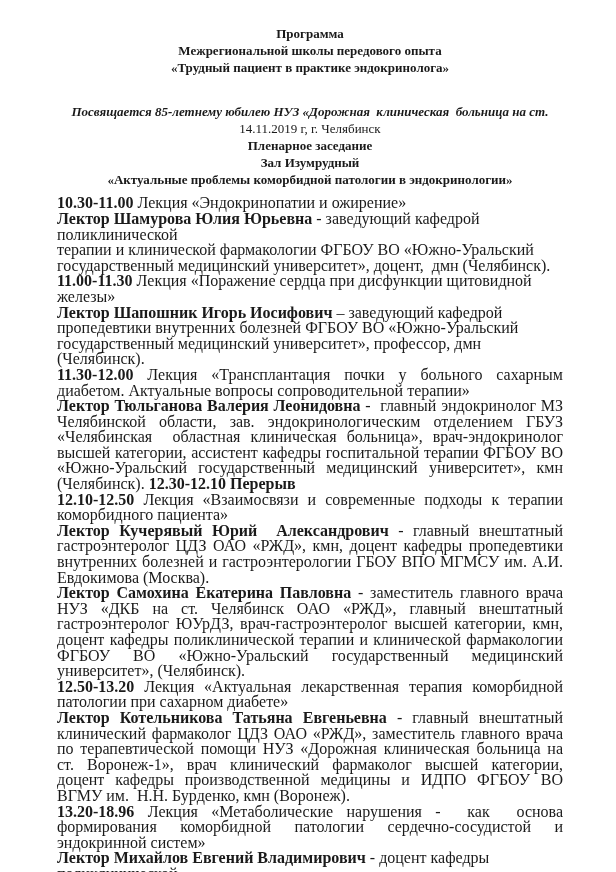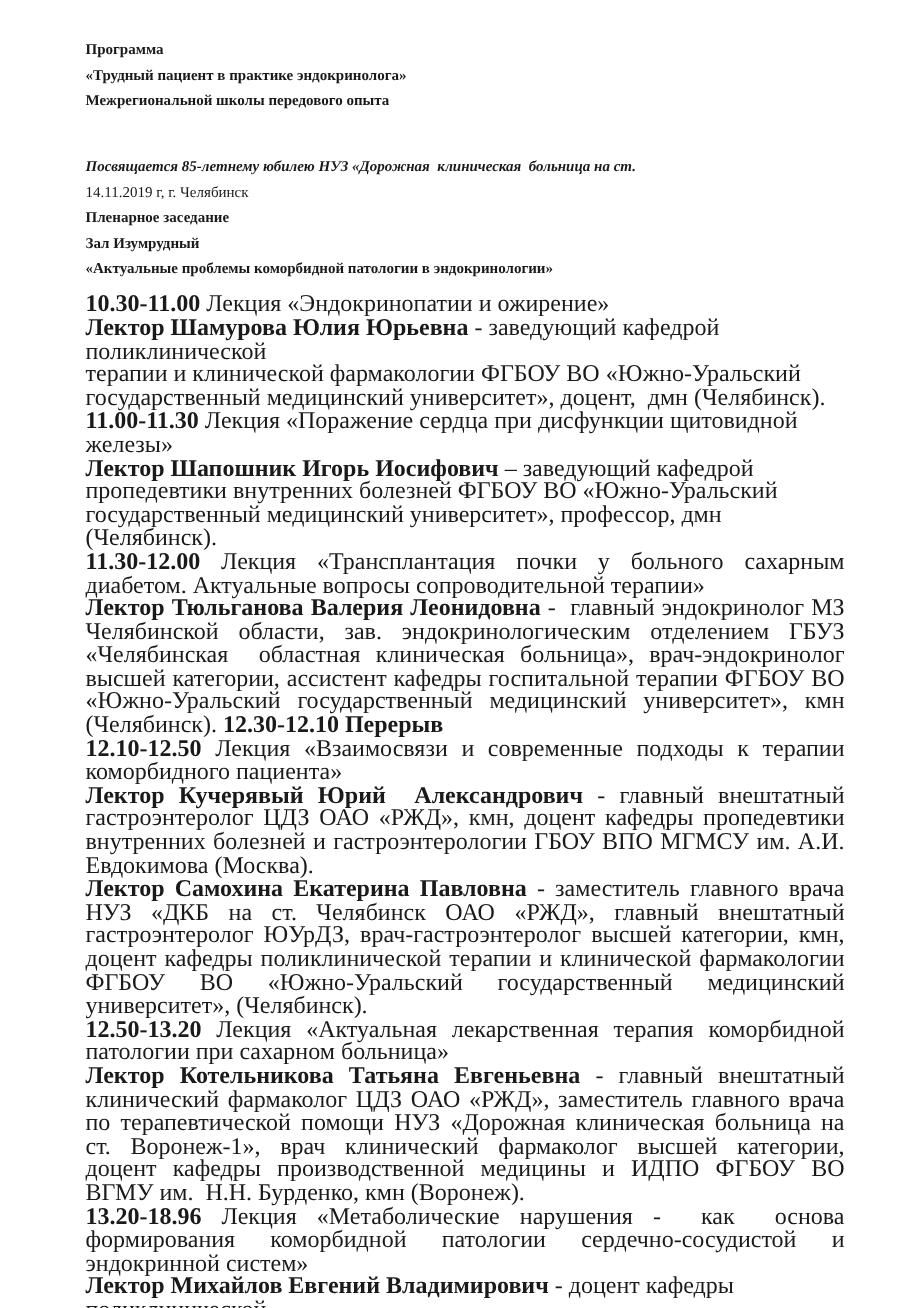--- a/index.html
+++ b/index.html
@@ -13,23 +13,23 @@
     height: 872px;
     background: #ffffff;
     overflow: hidden;
     font-family: "Liberation Serif", "DejaVu Serif", serif;
     color: #1a1a1a;
   }
   .content {
     padding: 26px 53px 0 57px;
   }
   .hline {
-    font-size: 10px;
+    font-size: 13px;
     line-height: 16.8px;
-    text-align: left;
+    text-align: center;
     white-space: pre-wrap;
   }
   .section {
   }
   .program {
     margin-top: 7px;
   }
   .para {
     margin: 0;
     font-size: 16px;
@@ -43,43 +43,43 @@
   .b { font-weight: bold; }
   .i { font-style: italic; margin-top: 28px; }
 </style>
 </head>
 <body>
 
 <div class="page">
   <div class="content">
     <div class="header" id="header">
         <div class="hline b">Программа</div>
+        <div class="hline b">Межрегиональной школы передового опыта</div>
         <div class="hline b">«Трудный пациент в практике эндокринолога»</div>
-        <div class="hline b">Межрегиональной школы передового опыта</div>
         <div class="hline b i">Посвящается 85-летнему юбилею НУЗ «Дорожная  клиническая  больница на ст.</div>
         <div class="hline">14.11.2019 г, г. Челябинск</div>
       </div>
     <div class="section" id="section">
         <div class="hline b">Пленарное заседание</div>
         <div class="hline b">Зал Изумрудный</div>
         <div class="hline b">«Актуальные проблемы коморбидной патологии в эндокринологии»</div>
       </div>
     <div class="program" id="program">
         <p class="para"><span class="b">10.30-11.00</span><span> Лекция «Эндокринопатии и ожирение»</span></p>
         <p class="para"><span class="b">Лектор Шамурова Юлия Юрьевна</span><span> - заведующий кафедрой поликлинической
 терапии и клинической фармакологии ФГБОУ ВО «Южно-Уральский
 государственный медицинский университет», доцент,  дмн (Челябинск).</span></p>
         <p class="para"><span class="b">11.00-11.30</span><span> Лекция «Поражение сердца при дисфункции щитовидной железы»</span></p>
         <p class="para"><span class="b">Лектор Шапошник Игорь Иосифович</span><span> – заведующий кафедрой пропедевтики внутренних болезней ФГБОУ ВО «Южно-Уральский государственный медицинский университет», профессор, дмн (Челябинск).</span></p>
         <p class="para justify"><span class="b">11.30-12.00</span><span> Лекция «Трансплантация почки у больного сахарным диабетом. Актуальные вопросы сопроводительной терапии»</span></p>
         <p class="para justify"><span class="b">Лектор Тюльганова Валерия Леонидовна</span><span> -  главный эндокринолог МЗ Челябинской области, зав. эндокринологическим отделением ГБУЗ «Челябинская  областная клиническая больница», врач-эндокринолог высшей категории, ассистент кафедры госпитальной терапии ФГБОУ ВО «Южно-Уральский государственный медицинский университет», кмн (Челябинск). </span><span class="b">12.30-12.10 Перерыв</span></p>
         <p class="para justify"><span class="b">12.10-12.50</span><span> Лекция «Взаимосвязи и современные подходы к терапии коморбидного пациента»</span></p>
         <p class="para justify"><span class="b">Лектор Кучерявый Юрий  Александрович</span><span> - главный внештатный гастроэнтеролог ЦДЗ ОАО «РЖД», кмн, доцент кафедры пропедевтики внутренних болезней и гастроэнтерологии ГБОУ ВПО МГМСУ им. А.И. Евдокимова (Москва).</span></p>
         <p class="para justify"><span class="b">Лектор Самохина Екатерина Павловна</span><span> - заместитель главного врача НУЗ «ДКБ на ст. Челябинск ОАО «РЖД», главный внештатный гастроэнтеролог ЮУрДЗ, врач-гастроэнтеролог высшей категории, кмн, доцент кафедры поликлинической терапии и клинической фармакологии ФГБОУ ВО «Южно-Уральский государственный медицинский университет», (Челябинск).</span></p>
-        <p class="para justify"><span class="b">12.50-13.20</span><span> Лекция «Актуальная лекарственная терапия коморбидной патологии при сахарном больница»</span></p>
+        <p class="para justify"><span class="b">12.50-13.20</span><span> Лекция «Актуальная лекарственная терапия коморбидной патологии при сахарном диабете»</span></p>
         <p class="para justify"><span class="b">Лектор Котельникова Татьяна Евгеньевна</span><span> - главный внештатный клинический фармаколог ЦДЗ ОАО «РЖД», заместитель главного врача по терапевтической помощи НУЗ «Дорожная клиническая больница на ст. Воронеж-1», врач клинический фармаколог высшей категории,   доцент кафедры производственной медицины и ИДПО ФГБОУ ВО ВГМУ им.  Н.Н. Бурденко, кмн (Воронеж).</span></p>
         <p class="para justify"><span class="b">13.20-18.96</span><span> Лекция «Метаболические нарушения -  как  основа формирования коморбидной патологии сердечно-сосудистой и эндокринной систем»</span></p>
         <p class="para"><span class="b">Лектор Михайлов Евгений Владимирович</span><span> - доцент кафедры поликлинической
 терапии и клинической фармакологии ФГБОУ ВО «Южно-Уральский
 государственный медицинский университет», кмн (Челябинск).</span></p>
         <p class="para"><span class="b">13.50-14.00 Дискуссия</span></p>
         <p class="para"><span class="b">14.00-15.00 Обед</span></p>
       </div>
   </div>
 </div>

